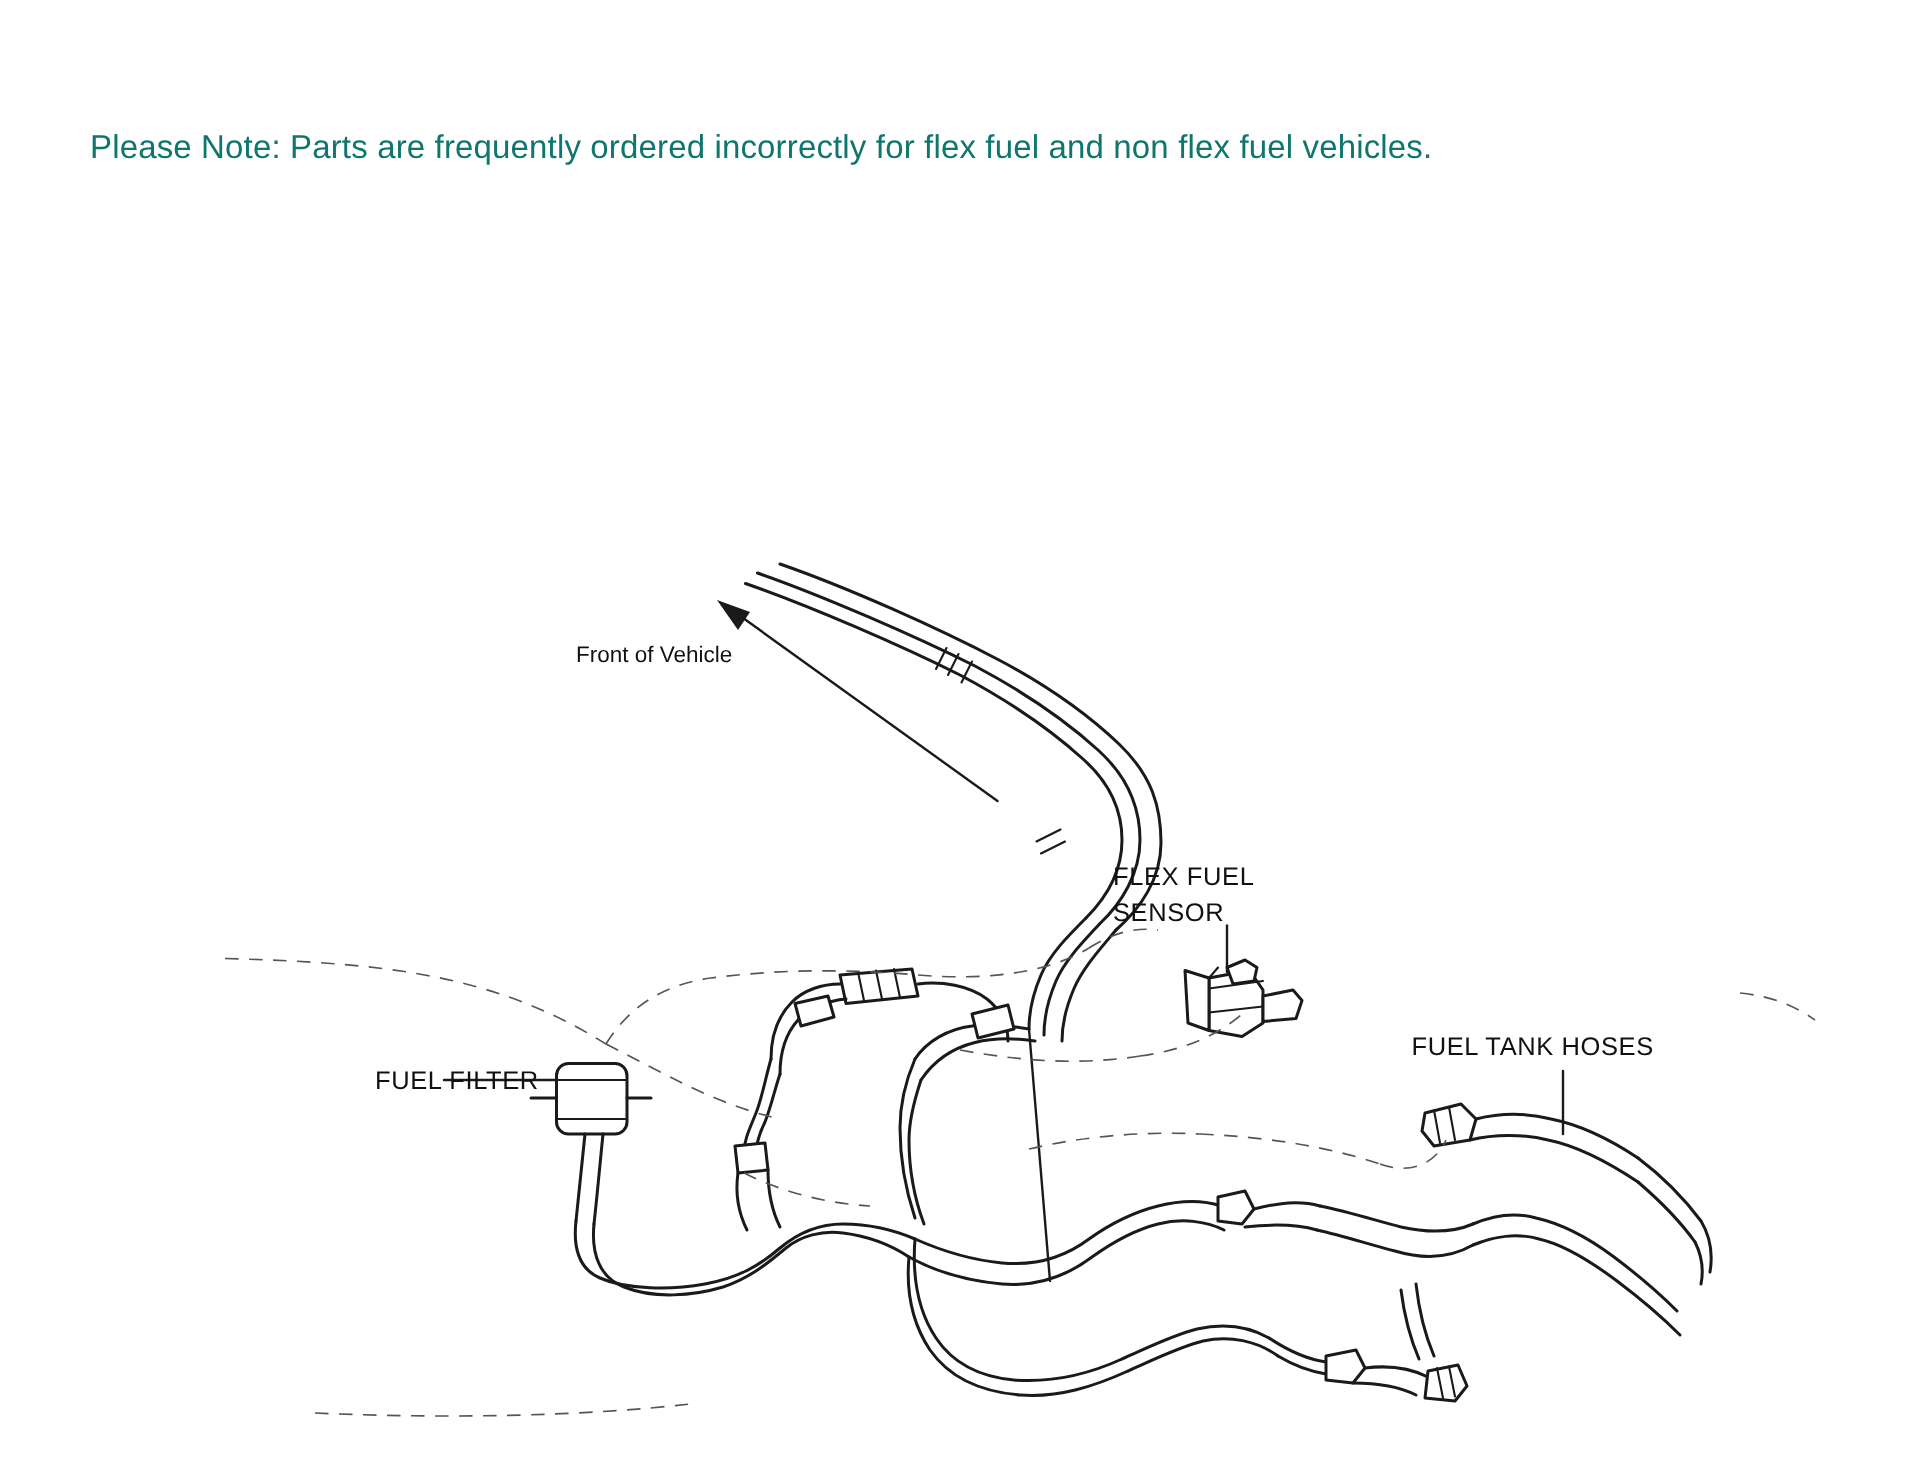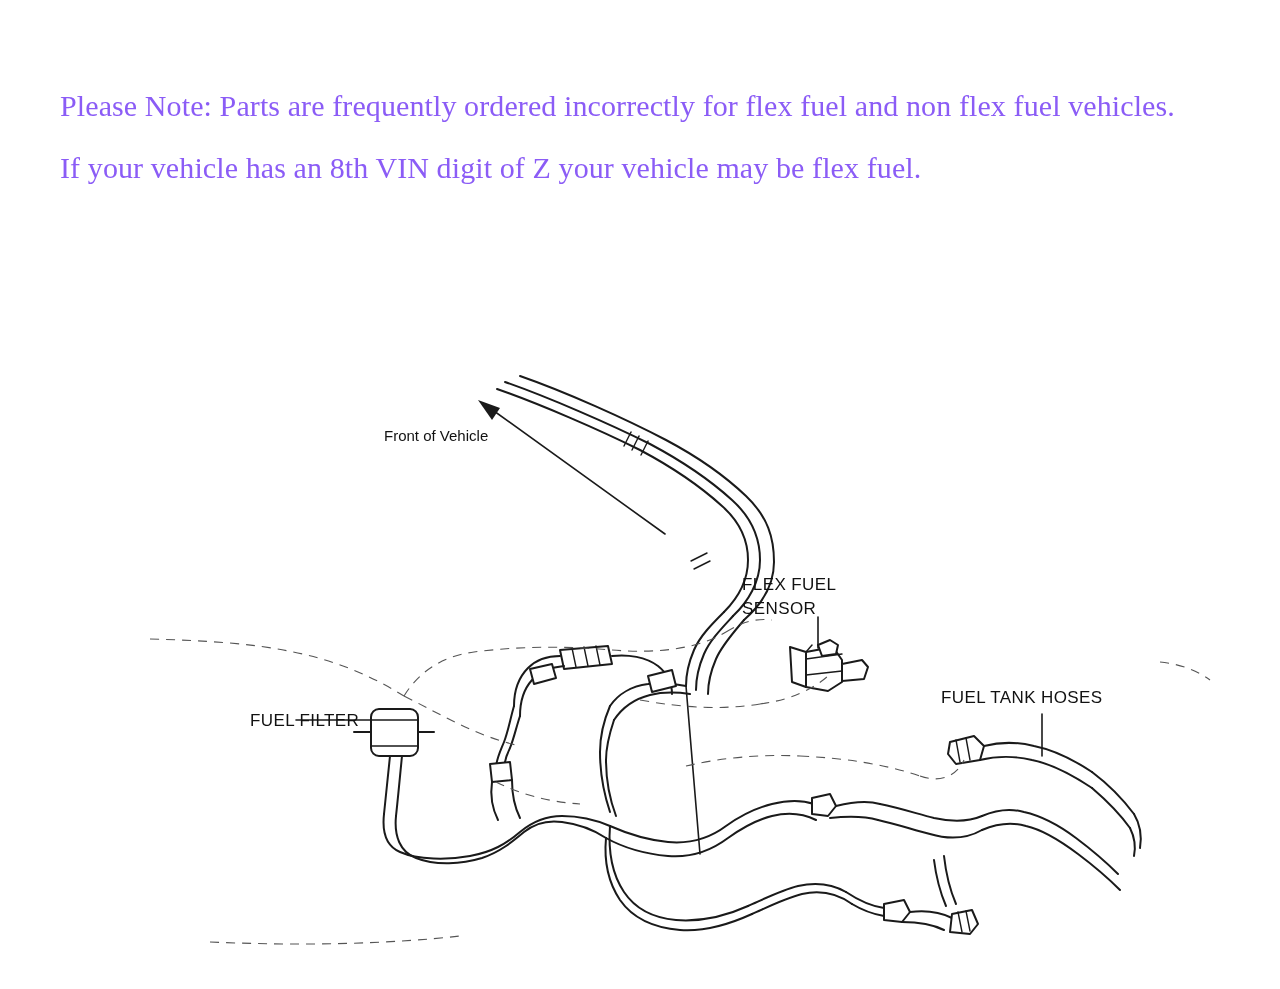--- a/index.html
+++ b/index.html
@@ -15,24 +15,24 @@
     overflow: hidden;
     font-family: "Liberation Serif", serif;
   }
   .notes {
     position: absolute;
     left: 60px;
     top: 60px;
     width: 1200px;
   }
   .note-line {
-    font-family: Liberation Serif, serif;
-    font-size: 30px;
+    font-family: Liberation Sans, sans-serif;
+    font-size: 22px;
     line-height: 32px;
-    color: #8b5cf6;
+    color: #0f766e;
     margin-bottom: 30px;
     letter-spacing: 0.1px;
   }
   .note-line:last-child {
     margin-bottom: 0;
   }
   .diagram-wrap {
     position: absolute;
     left: 0;
     top: 364px;
@@ -89,21 +89,20 @@
     stroke-linejoin: round;
   }
 </style>
 </head>
 <body>
 
 <div id="page">
 
   <div class="notes">
     <p class="note-line">Please Note: Parts are frequently ordered incorrectly for flex fuel and non flex fuel vehicles.</p>
-    <p class="note-line">If your vehicle has an 8th VIN digit of Z your vehicle may be flex fuel.</p>
   </div>
 
   <div class="diagram-wrap">
     <svg class="diagram" viewBox="0 0 1280 629" xmlns="http://www.w3.org/2000/svg">
 
       <g>
         <line class="ln-lead" x1="665" y1="170" x2="487" y2="42"></line>
         <polygon points="478,36 500,44 492,56" fill="#1a1a1a"></polygon>
       </g>
       <text class="dlabel-small" x="384" y="77">Front of Vehicle</text>

